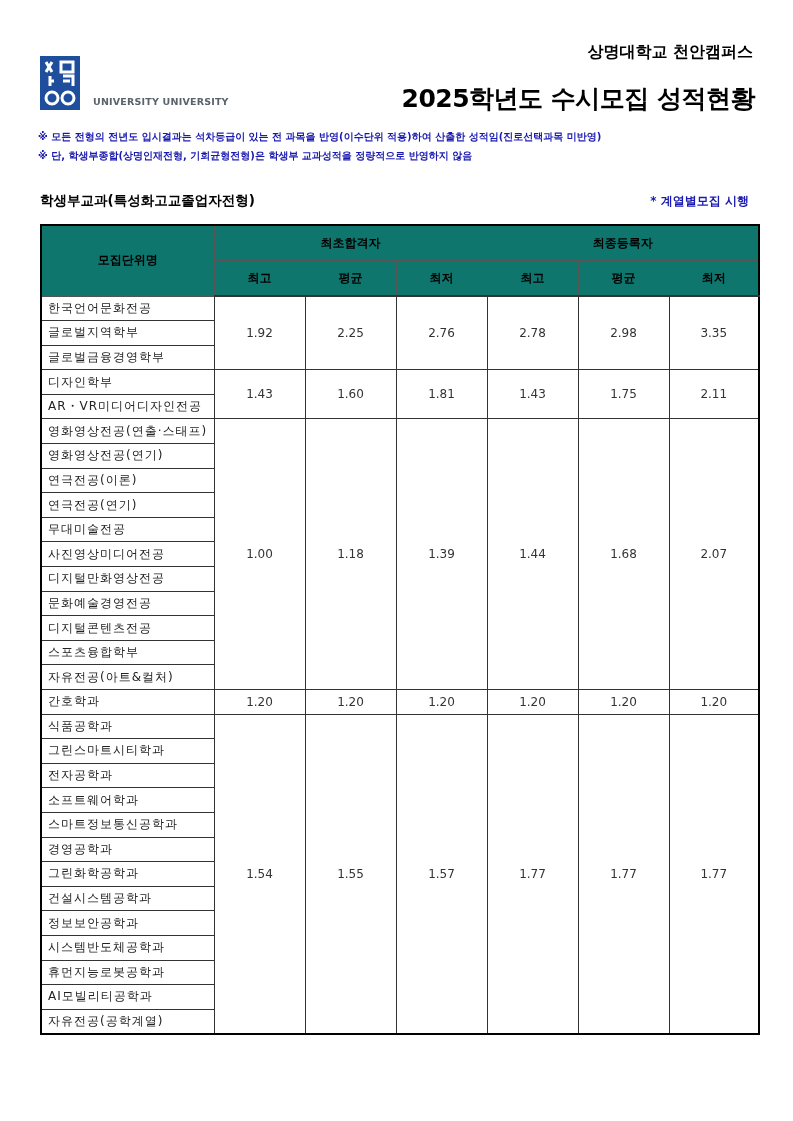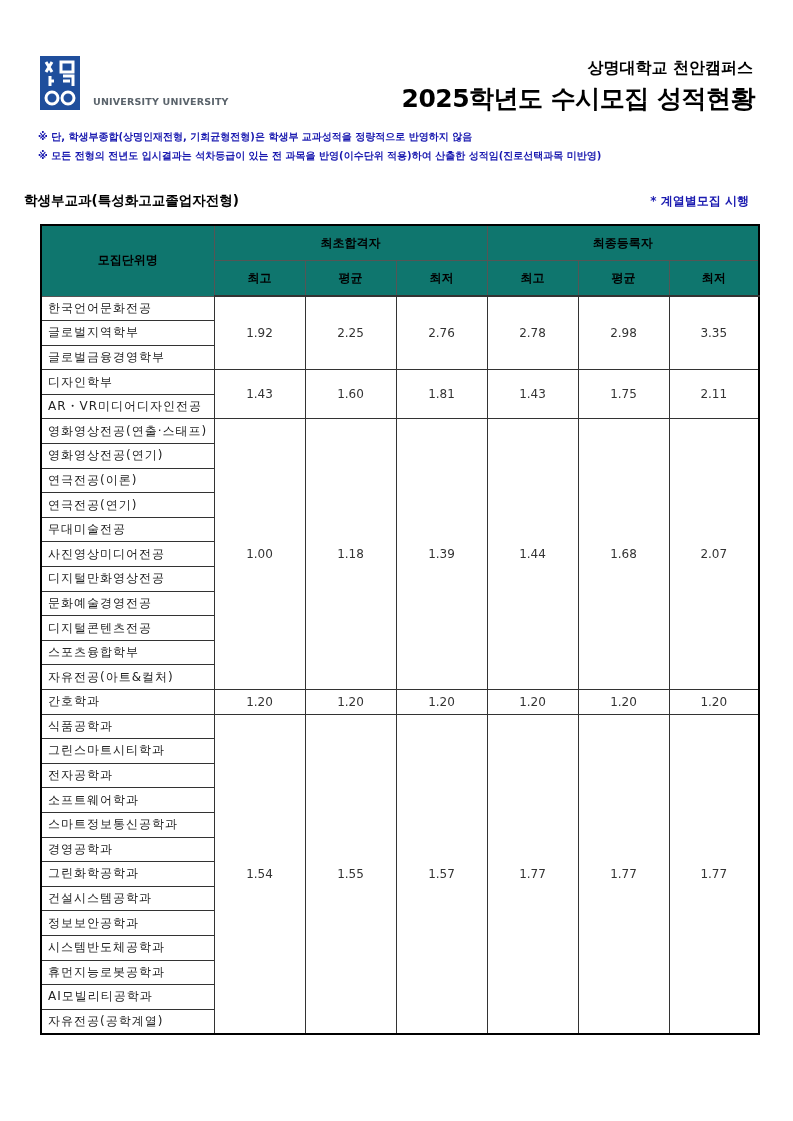--- a/index.html
+++ b/index.html
@@ -3,24 +3,24 @@
 <meta charset="utf-8">
 <style>
   html, body { margin:0; padding:0; background:#ffffff; }
   body { width:793px; height:1121px; position:relative; overflow:hidden;
          font-family:"DejaVu Sans", sans-serif; color:#000; }
   .logo { position:absolute; left:40px; top:56px; width:188px; height:54px; }
   .logo-mark { position:absolute; left:0; top:0; width:40px; height:54px; background:#1f4e9c; }
   .logo-mark svg { display:block; }
   .logo-ko { position:absolute; left:52px; top:-2px; font-size:31px; font-weight:bold; color:#5a636b; letter-spacing:-1px; white-space:nowrap; }
   .logo-en { position:absolute; left:53px; top:40px; font-size:9.5px; font-weight:bold; color:#5a636b; letter-spacing:0.2px; white-space:nowrap; }
-  .campus { position:absolute; right:40px; top:58px; font-size:16px; font-weight:bold; white-space:nowrap;text-align:right; }
+  .campus { position:absolute; right:40px; top:42px; font-size:16px; font-weight:bold; white-space:nowrap;text-align:right; }
   .title { position:absolute; right:38px; top:82px; font-size:25px; font-weight:bold; white-space:nowrap; letter-spacing:-0.5px; }
   .notes { position:absolute; left:38px; top:127px; font-size:10px; font-weight:bold; color:#1a1ab0; line-height:19px; }
-  .section-title { position:absolute; left:24px; top:192px; font-size:13.5px; font-weight:bold; white-space:nowrap; }
+  .section-title { position:absolute; left:40px; top:192px; font-size:13.5px; font-weight:bold; white-space:nowrap; }
   .section-note { position:absolute; right:44px; top:193px; font-size:12px; font-weight:bold; color:#1a1ab0; white-space:nowrap; }
 
   table.grades { position:absolute; left:40px; top:224px; width:719px; border-collapse:collapse; table-layout:fixed; border:2.5px solid #000; }
   table.grades th { background:#0f766e; font-size:12px; font-weight:bold; height:34px; border:1px solid #555; padding:0; }
   table.grades thead tr:last-child th { border-bottom:2px solid #333; }
   table.grades td { font-size:12px; height:23.6px; border:1px solid #333; padding:0; color:#333; }
   table.grades td.name { text-align:left; padding-left:6px; letter-spacing:1px; white-space:nowrap; font-size:12px; color:#222; }
   table.grades td.val { text-align:center; }
   .col-name { width:173px; }
   .col-v { width:91px; }
@@ -41,22 +41,22 @@
       <circle cx="28" cy="42" r="6" fill="none" stroke="#fff" stroke-width="3"></circle>
     </svg>
   </div>
   <div class="logo-en">UNIVERSITY UNIVERSITY</div>
 </div>
 
 <div class="campus">상명대학교 천안캠퍼스</div>
 <div class="title">2025학년도 수시모집 성적현황</div>
 
 <div class="notes">
+  <div>※ 모든 전형의 전년도 입시결과는 석차등급이 있는 전 과목을 반영(이수단위 적용)하여 산출한 성적임(진로선택과목 미반영)</div>
   <div>※ 단, 학생부종합(상명인재전형, 기회균형전형)은 학생부 교과성적을 정량적으로 반영하지 않음</div>
-  <div>※ 모든 전형의 전년도 입시결과는 석차등급이 있는 전 과목을 반영(이수단위 적용)하여 산출한 성적임(진로선택과목 미반영)</div>
 </div>
 
 <div class="section-title">학생부교과(특성화고교졸업자전형)</div>
 <div class="section-note">* 계열별모집 시행</div>
 
 <table class="grades">
   <colgroup>
     <col class="col-name">
       <col class="col-v">
       <col class="col-v">

